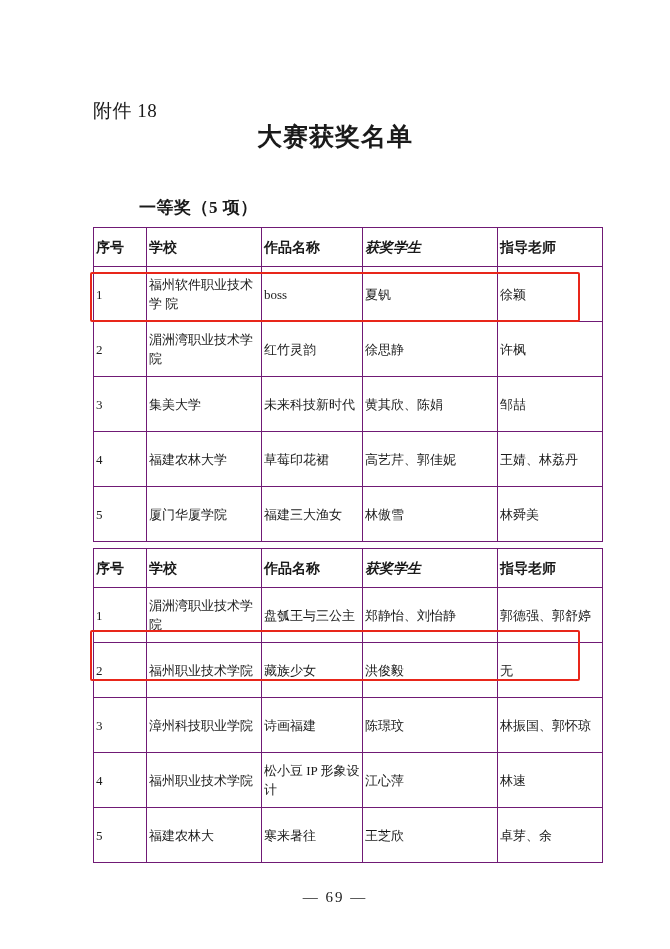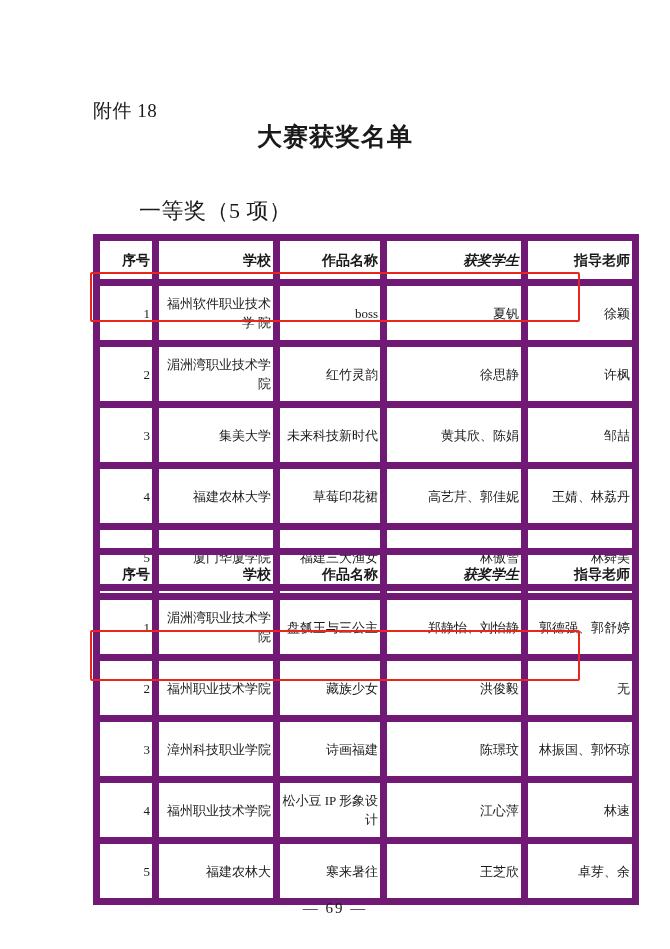--- a/index.html
+++ b/index.html
@@ -46,34 +46,34 @@
     display: block;
   }
   .section {
     position: absolute;
     left: 93px;
     width: 484px;
   }
   .section-1 { top: 196px; }
   .section-2 { top: 548px; }
   .section-heading {
-    font-size: 22px;
-    font-weight: normal;
+    font-size: 17px;
+    font-weight: bold;
     margin: 0 0 8px 46px;
     letter-spacing: 0.5px;
   }
   table.award-table {
     border-collapse: collapse;
     width: 484px;
     table-layout: fixed;
     font-size: 13px;
   }
   table.award-table td, table.award-table th {
-    border: 7px solid #701a75;
-    text-align: right;
+    border: 1px solid #701a75;
+    text-align: left;
     vertical-align: middle;
     padding: 5px 2px;
     line-height: 19px;
     font-weight: normal;
   }
   table.award-table thead th {
     font-weight: bold;
     font-size: 14px;
     height: 30px;
     padding: 4px 2px;
@@ -102,21 +102,21 @@
   .hl-2 {
     left: 90px;
     top: 630px;
     width: 490px;
     height: 51px;
   }
   .page-number {
     position: absolute;
     left: 0;
     right: 0;
-    bottom: 32px;
+    bottom: 43px;
     text-align: center;
     font-size: 15px;
     letter-spacing: 2px;
   }
 </style>
 </head>
 <body>
 
 <div class="page">
 

